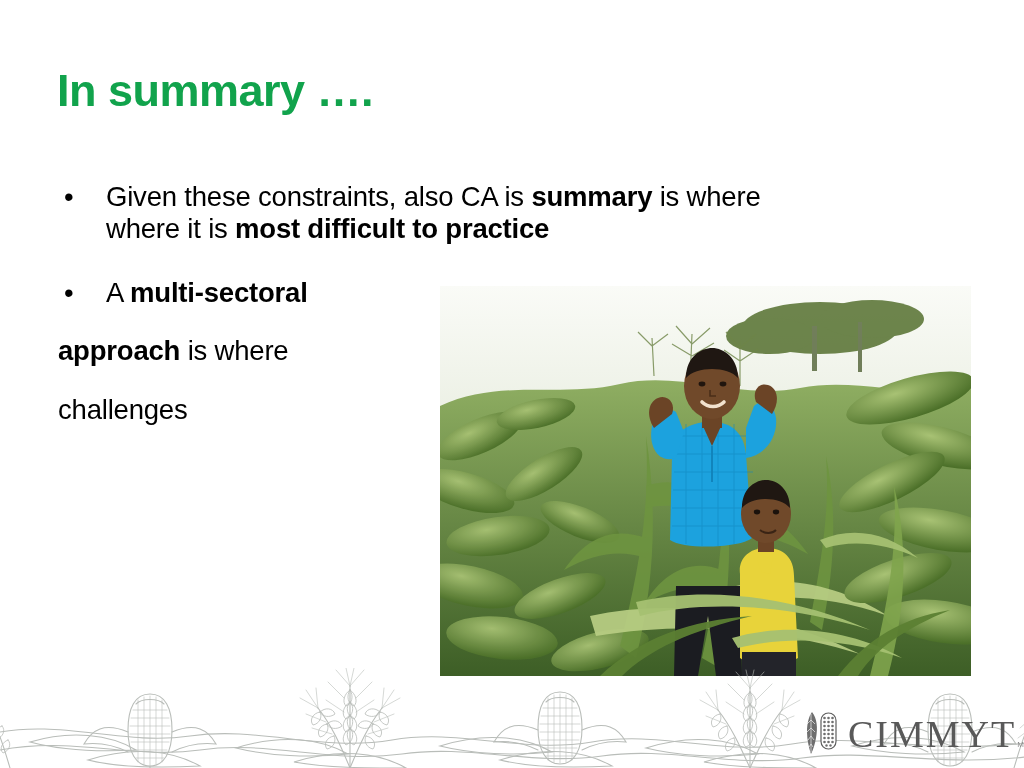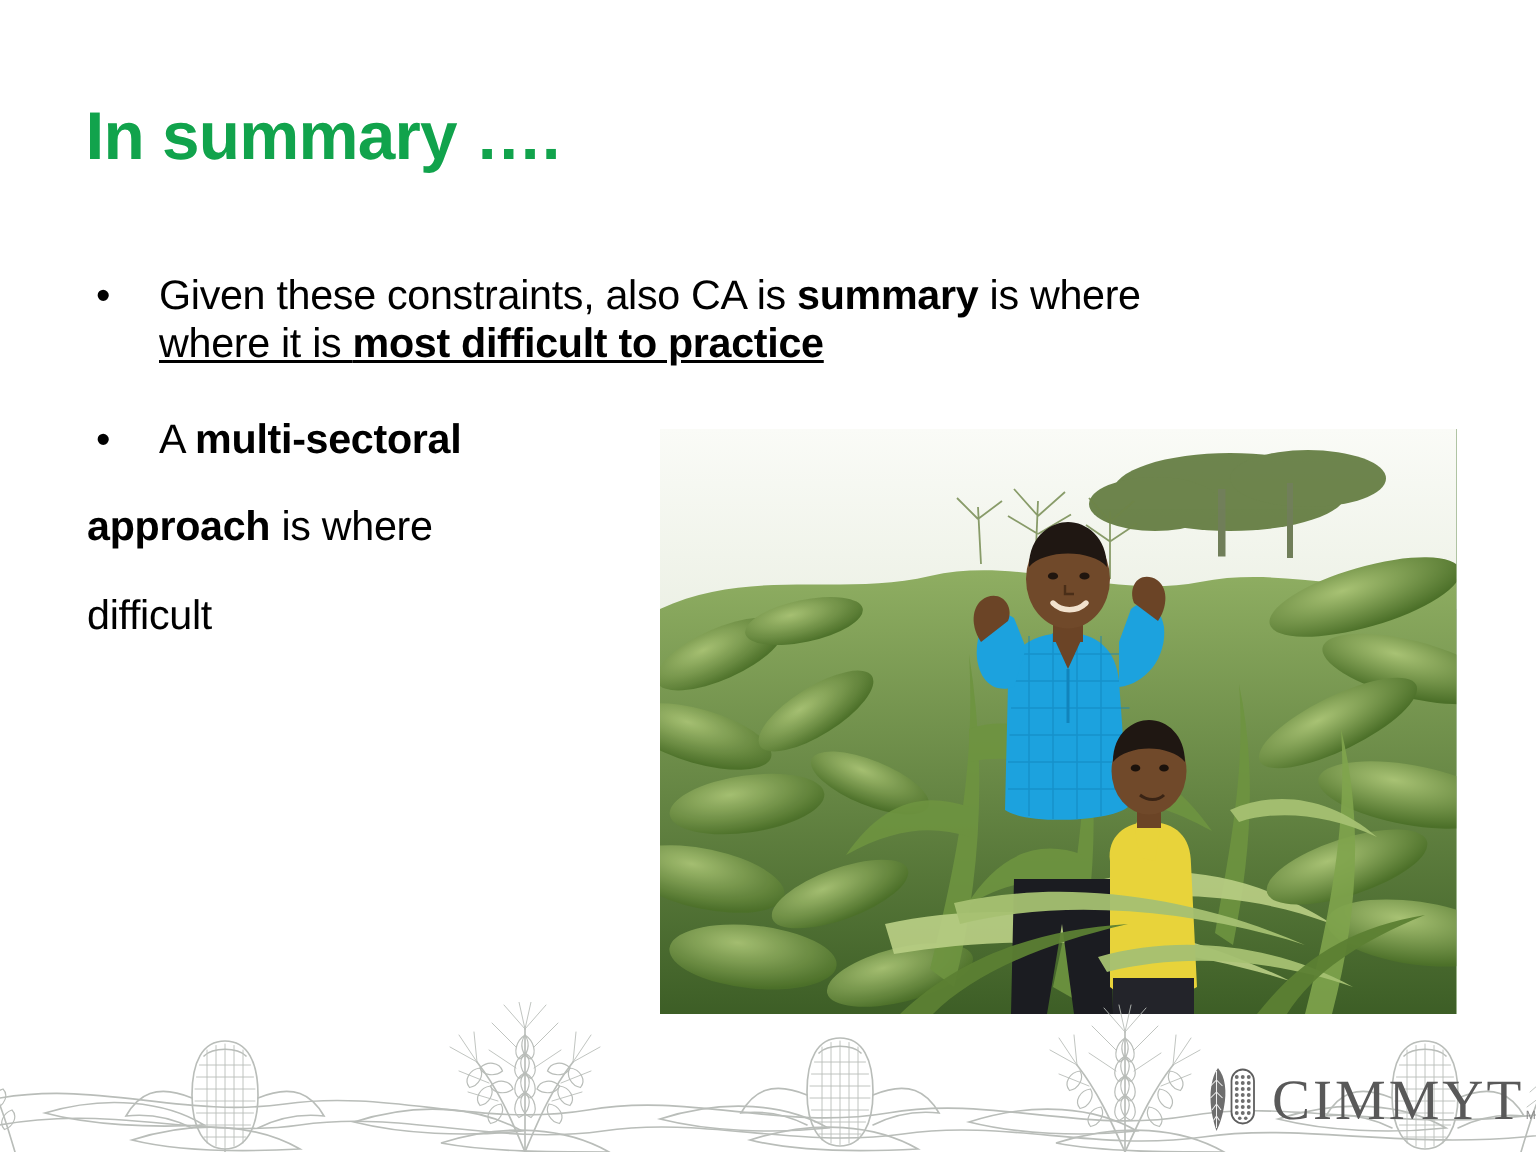--- a/index.html
+++ b/index.html
@@ -143,35 +143,35 @@
 
 <div id="slide">
 
   <div id="slide-title">In summary ….</div>
 
   <div id="bullet-block-1" class="body-text">
     <span class="bullet-row">
       <span class="bullet-dot">•</span>
       <span>Given these constraints, also CA is </span><span class="b">summary</span><span> is where</span>
     </span>
-    <span class="cont-line tight" style="padding-left:48px;text-decoration:underline;">
+    <span class="cont-line tight" style="padding-left:48px;">
       <span>where it is </span><span class="b">most difficult to practice</span>
     </span>
   </div>
 
   <div id="bullet-block-2" class="body-text">
     <span class="bullet-row">
       <span class="bullet-dot">•</span>
       <span>A </span><span class="b">multi-sectoral</span>
     </span>
     <span class="cont-line">
       <span class="b">approach</span><span> is where</span>
     </span>
     <span class="cont-line">
-      <span>difficult</span>
+      <span>challenges</span>
     </span>
   </div>
 
   <div id="field-photo">
     <svg viewBox="0 0 531 390" preserveAspectRatio="none">
       <defs>
         <linearGradient id="skyGrad" x1="0" y1="0" x2="0" y2="1">
           <stop offset="0%" stop-color="#FAFBF7"></stop>
           <stop offset="100%" stop-color="#EDF1E6"></stop>
         </linearGradient>

